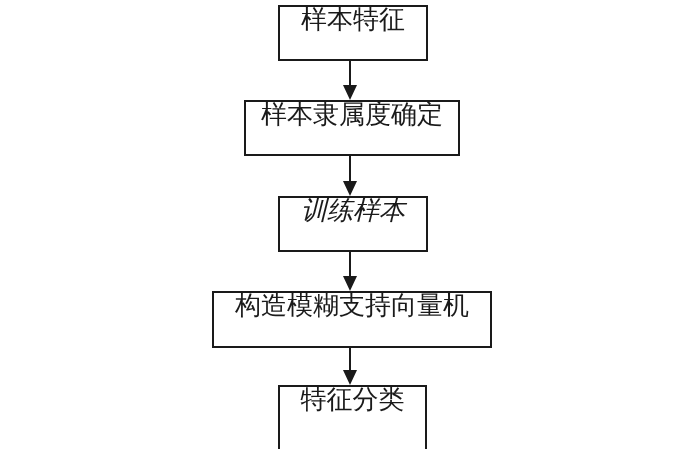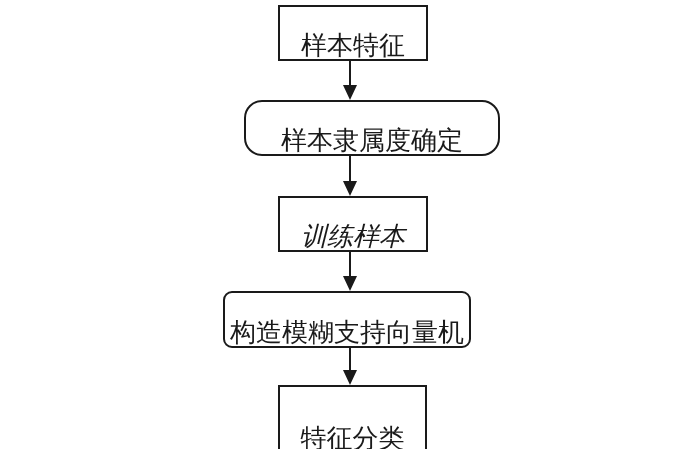--- a/index.html
+++ b/index.html
@@ -17,31 +17,31 @@
     width: 700px; height: 449px;
     background: var(--paper);
     overflow: hidden;
   }
   .node {
     position: absolute;
     border: 2px solid var(--ink);
     background: var(--paper);
     color: var(--ink);
     display: flex;
-    align-items: flex-end;
+    align-items: flex-start;
     justify-content: center;
     font-size: 26px;
     line-height: 1;
     letter-spacing: 0px;
     white-space: nowrap;
   }
   .node-1 { left: 278px; top: 5px;   width: 150px; height: 56px; }
-  .node-2 { left: 244px; top: 100px; width: 256px; height: 56px; border-radius: 18px; }
+  .node-2 { left: 244px; top: 100px; width: 216px; height: 56px; }
   .node-3 { left: 278px; top: 196px; width: 150px; height: 56px; font-style: italic; }
-  .node-4 { left: 223px; top: 291px; width: 248px; height: 57px; border-radius: 9px; }
+  .node-4 { left: 212px; top: 291px; width: 280px; height: 57px; }
   .node-5 { left: 278px; top: 385px; width: 149px; height: 69px; }
 
   .arrow {
     position: absolute;
     left: 349px;
     width: 2px;
   }
   .arrow-1 { top: 61px;  height: 39px; }
   .arrow-2 { top: 156px; height: 40px; }
   .arrow-3 { top: 252px; height: 39px; }

